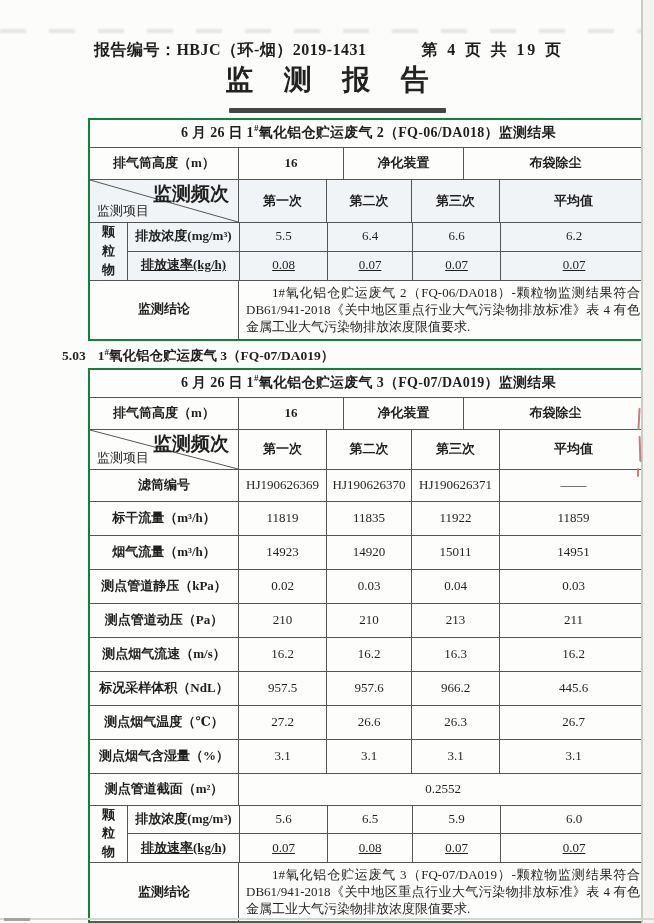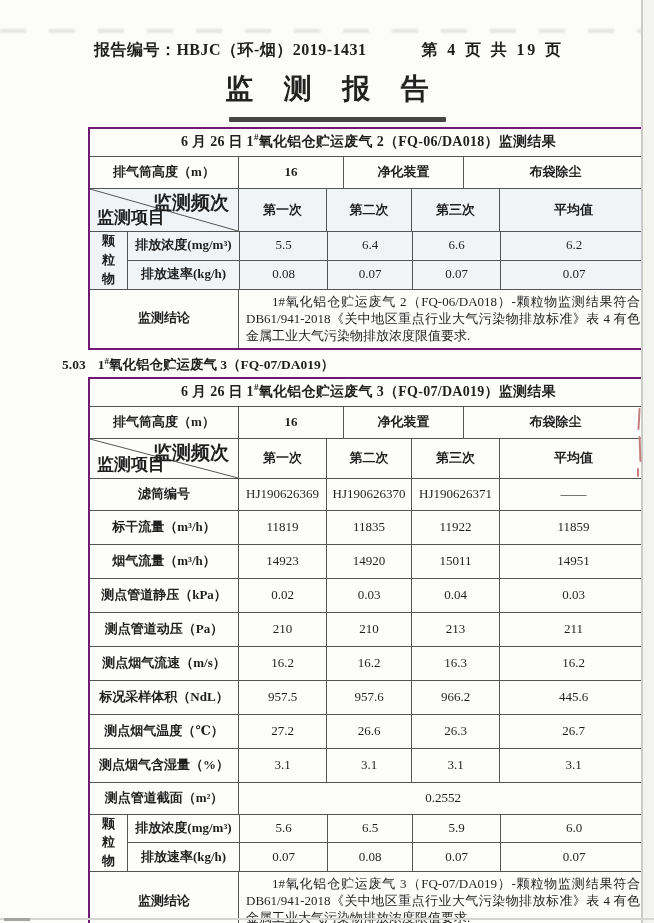--- a/index.html
+++ b/index.html
@@ -10,26 +10,26 @@
     -webkit-font-smoothing:antialiased;
   }
   .page{position:absolute;inset:0;}
 
   
   .hdr{display:flex;justify-content:space-between;align-items:baseline;
        padding:40px 90px 0 94px;font-size:16px;font-weight:700;letter-spacing:.03em;}
   .hdr .right{letter-spacing:.18em;}
 
   
-  .maintitle{margin-top:9px;text-align:center;font-size:28px;font-weight:700;
+  .maintitle{text-align:center;font-size:28px;font-weight:700;
              letter-spacing:.42em;text-indent:.42em;color:#222;}
   .title-bar{height:5px;width:217px;margin:9px 0 5px 229px;background:#454545;border-radius:1px;}
 
   
-  .tbl{margin-left:88px;width:561px;border:2px solid #701a75;box-sizing:border-box;background:#fdfdfc;}
+  .tbl{margin-left:88px;width:561px;border:2px solid #15803d;box-sizing:border-box;background:#fdfdfc;}
   .trow{display:flex;align-items:stretch;}
   .trow + .trow{border-top:1px solid #555;}
   .cell{box-sizing:border-box;display:flex;align-items:center;justify-content:center;
         text-align:center;font-size:13px;line-height:1.15;padding:1px 2px;}
   .cell + .cell{border-left:1px solid #555;}
   .b{font-weight:700;}
   .v{font-weight:400;font-size:13px;}
   .w-lbl{width:148px;}
   .w-c1{width:88px;}
   .w-c2{width:85px;}
@@ -39,29 +39,29 @@
   .h26{height:27px;} .h30{height:31px;} .h40{height:42px;} .h38{height:39px;}
   .h31{height:31px;justify-content:flex-end;} .h33{height:33px;} .h29{height:29px;}
   .ttl{font-size:14px;font-weight:700;letter-spacing:.02em;}
   .tint{background:#f1f4f6;}
 
   
   .diag{position:relative;padding:0;}
   .diag svg{position:absolute;inset:0;width:100%;height:100%;}
   .diag line{stroke:#555;stroke-width:1;vector-effect:non-scaling-stroke;}
   .d-top{position:absolute;top:3px;right:9px;font-weight:700;font-size:19px;}
-  .d-bot{position:absolute;bottom:3px;left:7px;font-weight:700;font-size:17px;}
+  .d-bot{position:absolute;bottom:3px;left:7px;font-weight:400;font-size:13px;}
 
   
   .w-v{width:37px;padding:0;}
   .vtext{display:block;width:1em;font-weight:700;font-size:13px;line-height:1.45;
          word-break:break-all;text-align:center;}
   .grp{flex:1;display:flex;flex-direction:column;border-left:1px solid #555;}
   .subrow{display:flex;flex:1;}
-  .subrow + .subrow{border-top:1px solid #555;}
+  .subrow + .subrow{border-top:1px solid #555;text-decoration:underline;}
   .w-gl{width:111px;}
 
   
   .concl{flex:1;display:block;text-align:justify;padding:3px 7px 4px 7px;
          font-size:13px;line-height:17px;text-indent:2em;font-weight:400;}
   .concl-min{min-height:52px;}
 
   .supmark{font-size:9px;vertical-align:super;line-height:0;}
 
   

